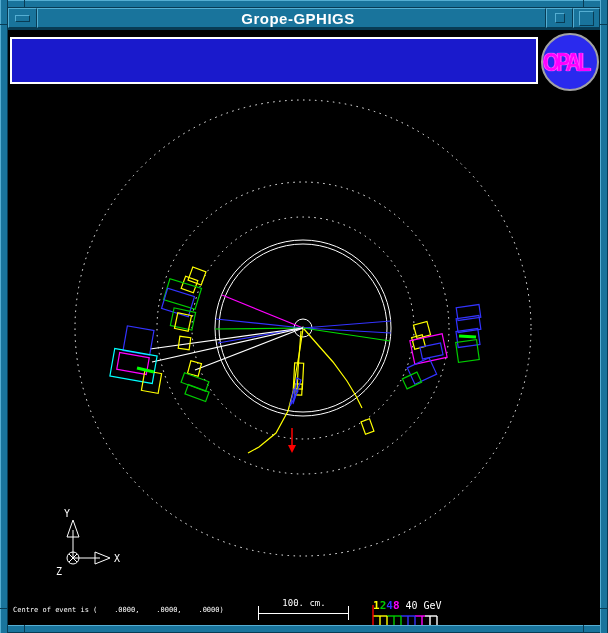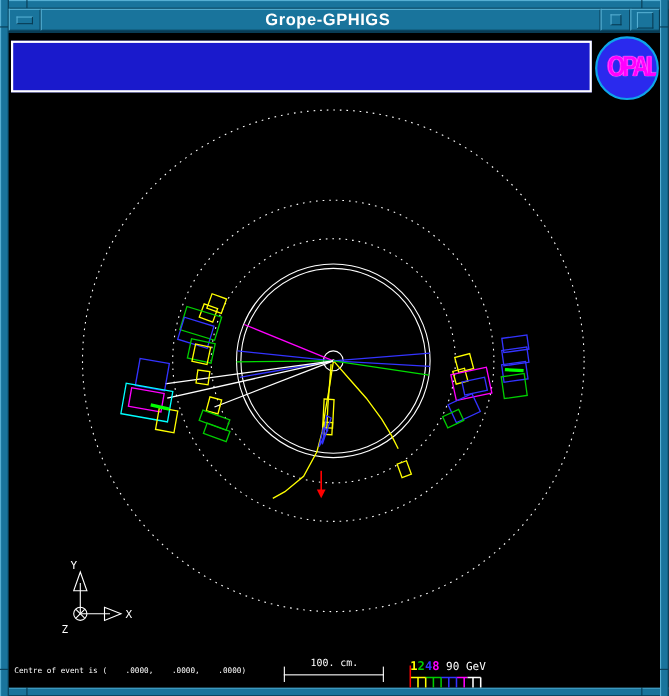--- a/index.html
+++ b/index.html
@@ -19,21 +19,21 @@
   .menu-glyph{width:13px;height:5px;background:#19749c;border-top:1px solid #55aed2;border-left:1px solid #55aed2;border-bottom:1px solid #083c55;border-right:1px solid #083c55;}
   .title-area{flex:1;height:20px;border-top:1px solid #55aed2;border-left:1px solid #55aed2;border-bottom:1px solid #083c55;border-right:1px solid #083c55;box-sizing:border-box;display:flex;align-items:center;justify-content:center;padding-left:13px;}
   .title-text{color:#fff;font-family:"Liberation Sans",sans-serif;font-size:15px;font-weight:600;letter-spacing:.5px;}
   .min-btn{width:27px;height:20px;}
   .min-glyph{width:8px;height:8px;background:#19749c;border-top:1px solid #55aed2;border-left:1px solid #55aed2;border-bottom:1px solid #083c55;border-right:1px solid #083c55;}
   .max-btn{width:27px;height:20px;}
   .max-glyph{width:13px;height:13px;background:#19749c;border-top:1px solid #55aed2;border-left:1px solid #55aed2;border-bottom:1px solid #083c55;border-right:1px solid #083c55;}
   
   .client{position:absolute;left:8px;top:30px;width:592px;height:595px;background:#000;}
   .header-box{position:absolute;left:10px;top:37px;width:528px;height:47px;background:#1a1acc;border:2px solid #ffffff;box-sizing:border-box;color:#ffff00;font-size:12px;line-height:20px;padding:1px 0 0 5px;white-space:pre;overflow:hidden;}
-  .logo{position:absolute;left:541px;top:33px;width:58px;height:58px;border-radius:50%;background:#2a2aee;border:2px solid #0ea5e9;box-sizing:border-box;display:flex;align-items:center;justify-content:flex-end;overflow:hidden;}
+  .logo{position:absolute;left:541px;top:33px;width:58px;height:58px;border-radius:50%;background:#2a2aee;border:2px solid #a3a3a3;box-sizing:border-box;display:flex;align-items:center;justify-content:flex-start;overflow:hidden;}
   .logo-inner{color:#ff00ff;font-family:"Liberation Sans",sans-serif;font-weight:bold;font-size:21px;letter-spacing:-3px;text-shadow:0 0 1px #fff,1px 0 0 #ff00ff,-1px 0 0 #ff00ff;transform:scaleY(1.25);}
   #event-svg{position:absolute;left:8px;top:30px;}
   
   .centre-text{position:absolute;left:13px;top:606px;color:#fff;font-size:7px;white-space:pre;}
   .scale-label{position:absolute;left:258px;top:598px;width:92px;text-align:center;color:#fff;font-size:9px;}
   .scale-line{position:absolute;left:258px;top:613px;width:91px;height:1px;background:#fff;}
   .scale-tick{position:absolute;top:606px;width:1px;height:14px;background:#fff;}
   .legend{position:absolute;left:373px;top:599px;font-size:11px;font-weight:bold;white-space:pre;}
   .legend .gev{color:#fff;font-weight:normal;font-size:10px;}
   #comb-svg{position:absolute;left:371px;top:604px;}
@@ -151,21 +151,21 @@
         <polyline points="292,428 292,446" fill="none" stroke="#ff0000" stroke-width="1.5"></polyline>
         <polygon points="288,445 296,445 292,453" fill="#ff0000"></polygon>
       </g>
   </svg>
 
   <div class="centre-text">Centre of event is (    .0000,    .0000,    .0000)</div>
   <div class="scale-label">100. cm.</div>
   <div class="scale-line"></div>
   <div class="scale-tick" style="left:258px;"></div>
   <div class="scale-tick" style="left:348px;"></div>
-  <div class="legend"><span id="legend-digits"><span style="color: rgb(255, 255, 0);">1</span><span style="color: rgb(0, 204, 0);">2</span><span style="color: rgb(51, 51, 255);">4</span><span style="color: rgb(255, 0, 255);">8</span></span><span class="gev"> 90 GeV</span></div>
+  <div class="legend"><span id="legend-digits"><span style="color: rgb(255, 255, 0);">1</span><span style="color: rgb(0, 204, 0);">2</span><span style="color: rgb(51, 51, 255);">4</span><span style="color: rgb(255, 0, 255);">8</span></span><span class="gev"> 40 GeV</span></div>
   <svg id="comb-svg" width="70" height="24">
       <line x1="2" y1="12" x2="16" y2="12" stroke="#ffff00" stroke-width="1.4"></line>
       <line x1="16" y1="12" x2="30" y2="12" stroke="#00cc00" stroke-width="1.4"></line>
       <line x1="30" y1="12" x2="44" y2="12" stroke="#3333ff" stroke-width="1.4"></line>
       <line x1="44" y1="12" x2="54" y2="12" stroke="#ff00ff" stroke-width="1.4"></line>
       <line x1="54" y1="12" x2="66" y2="12" stroke="#ffffff" stroke-width="1.4"></line>
       <line x1="2" y1="1" x2="2" y2="21" stroke="#ff0000" stroke-width="1.4"></line>
       <line x1="9" y1="12" x2="9" y2="21" stroke="#ffff00" stroke-width="1.4"></line>
       <line x1="16" y1="12" x2="16" y2="21" stroke="#ffff00" stroke-width="1.4"></line>
       <line x1="23" y1="12" x2="23" y2="21" stroke="#00cc00" stroke-width="1.4"></line>

